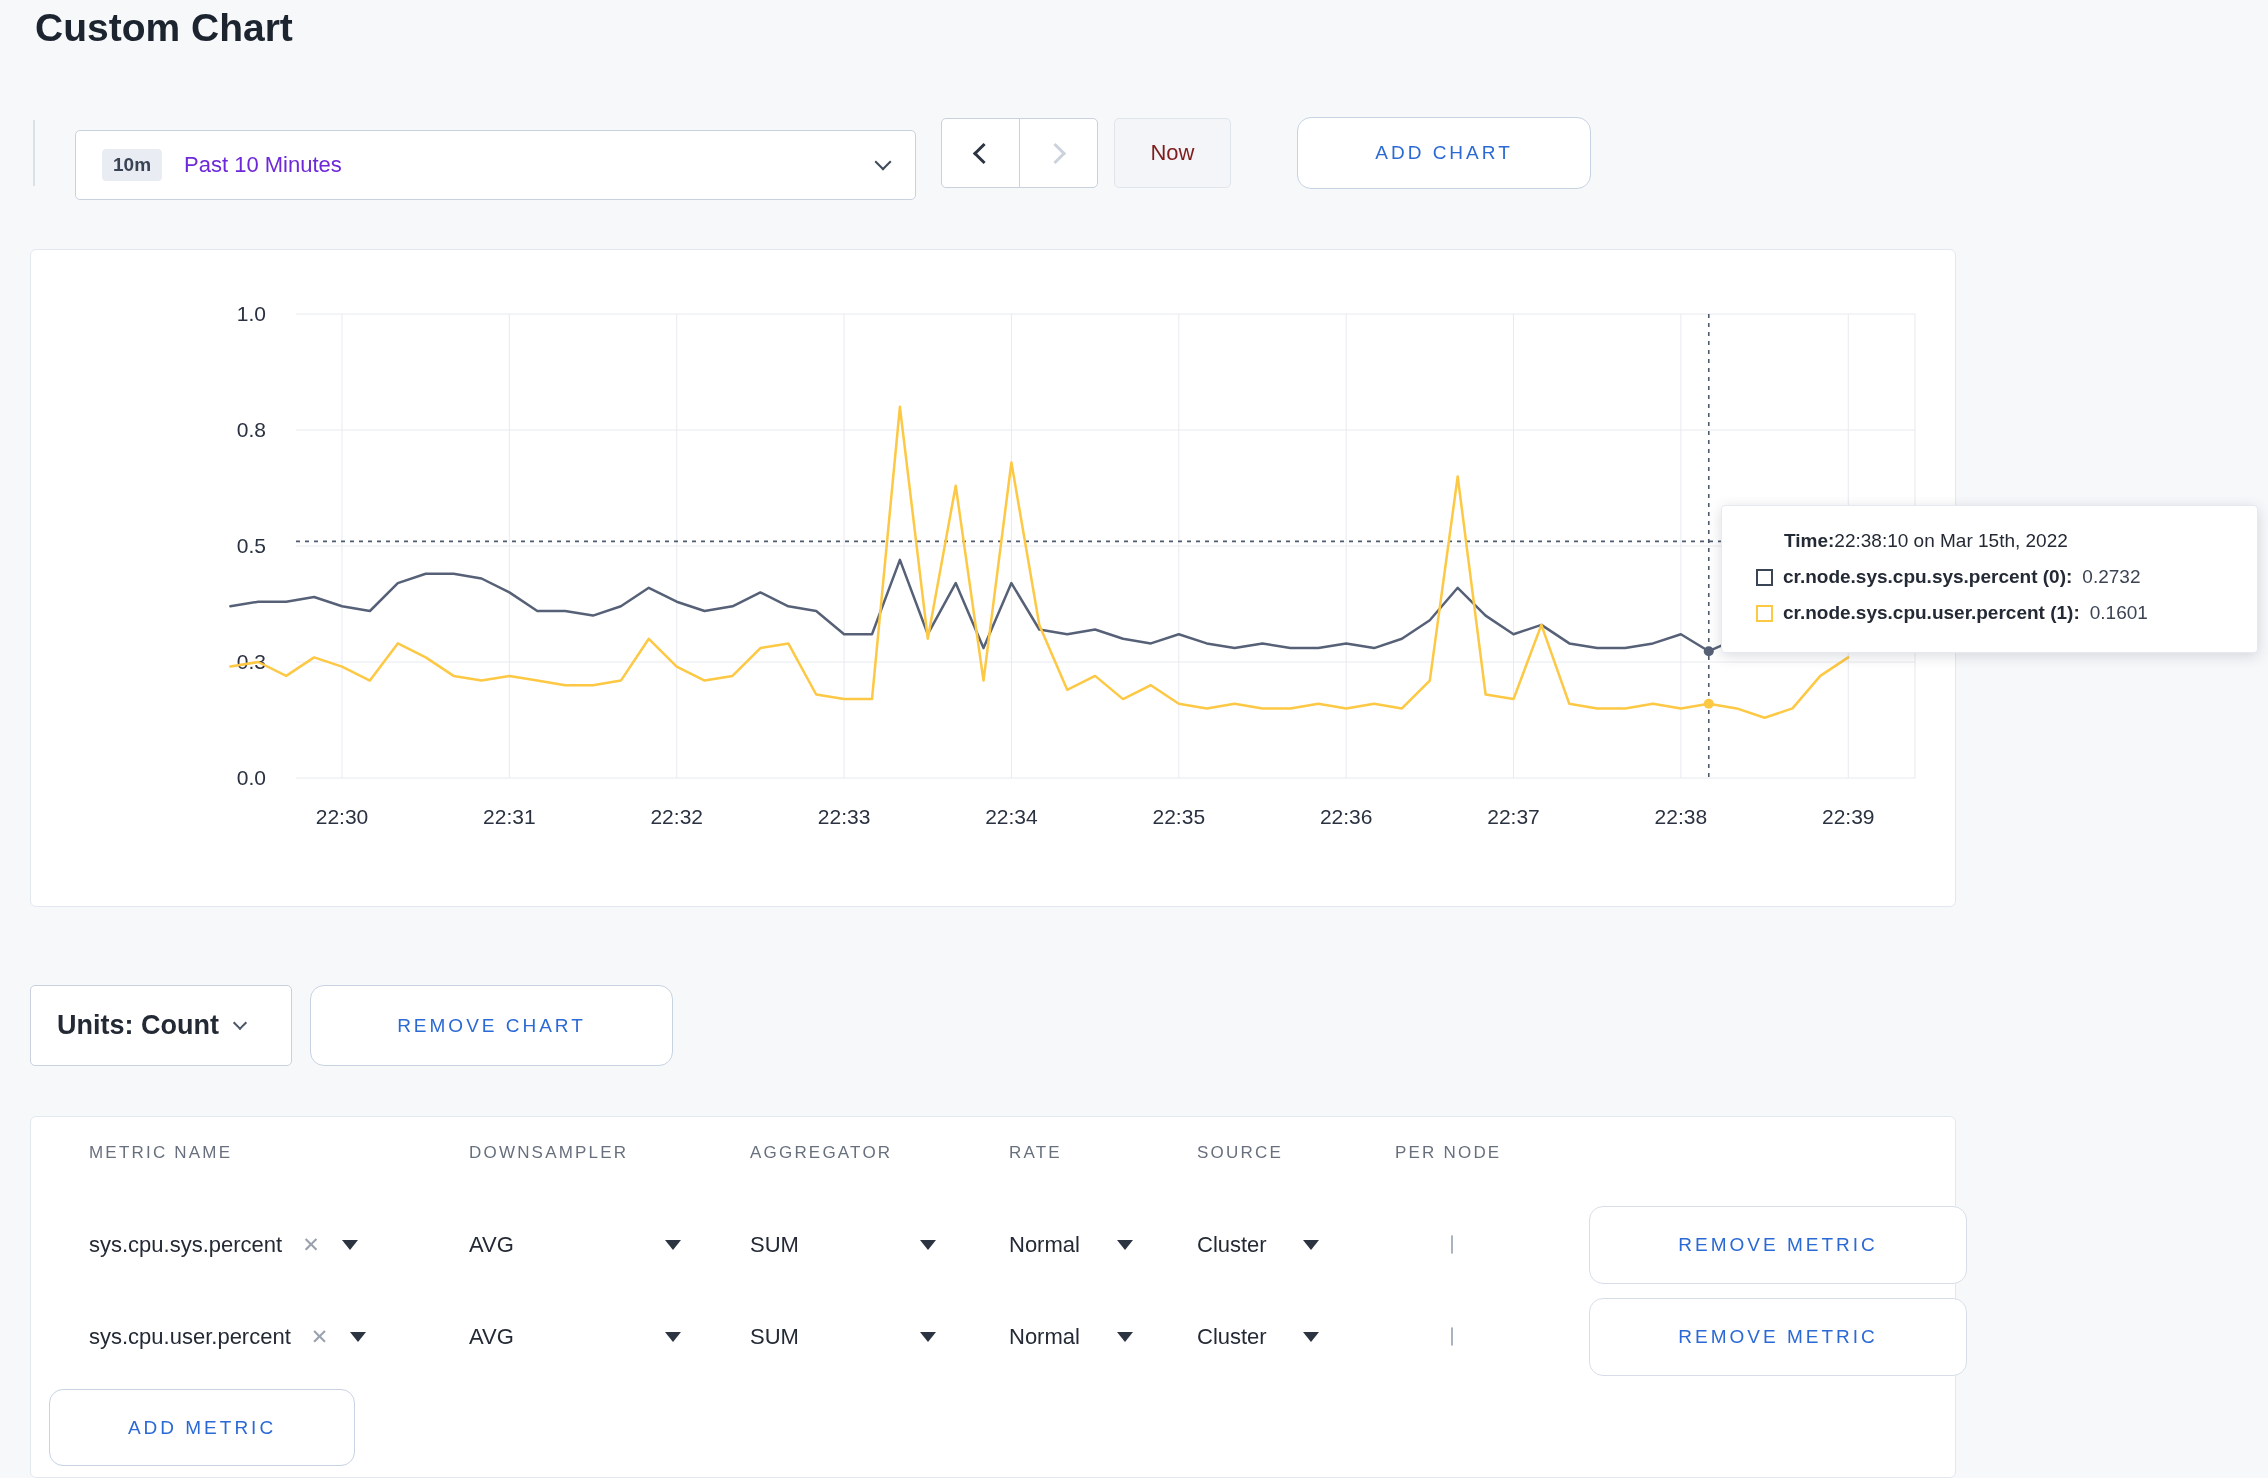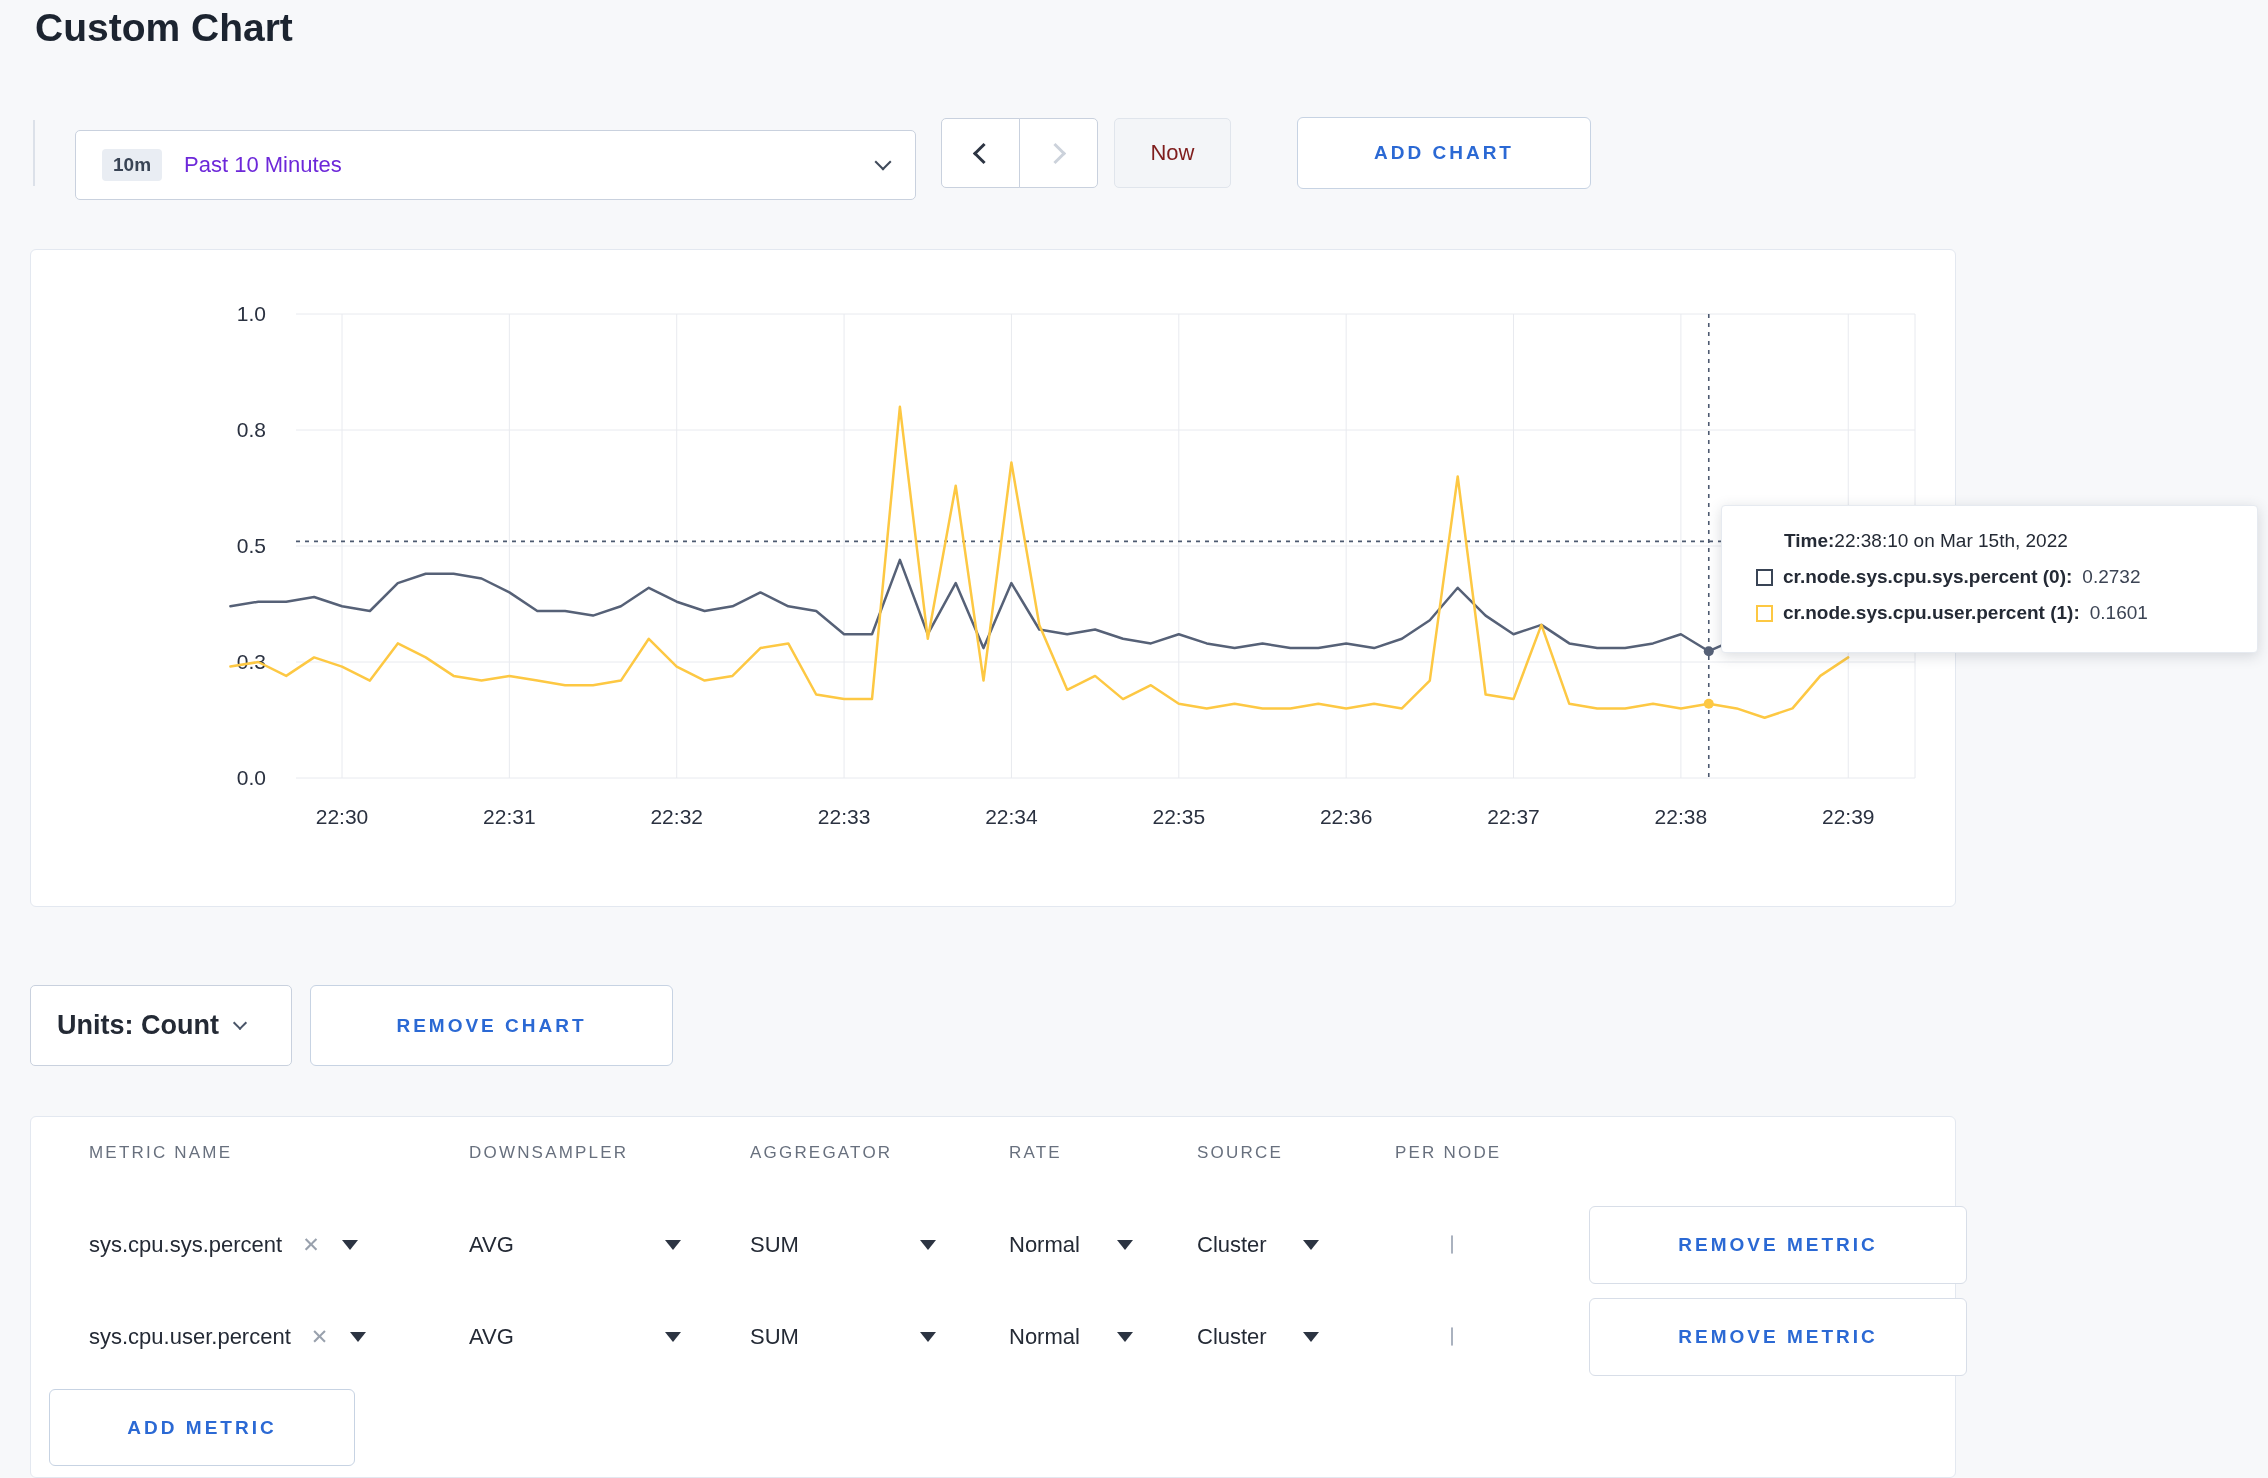--- a/index.html
+++ b/index.html
@@ -25,22 +25,22 @@
     align-items:center;justify-content:center;box-sizing:border-box;cursor:pointer;}
   .pager-btn.prev{border-radius:5px 0 0 5px;}
   .pager-btn.next{border-radius:0 5px 5px 0;margin-left:-1px;}
   .chev-left{display:inline-block;padding:6px;border:solid #2c3442;border-width:0 3px 3px 0;transform:rotate(135deg);margin-left:6px;}
   .chev-right{display:inline-block;padding:6px;border:solid #ccd2db;border-width:0 3px 3px 0;transform:rotate(-45deg);margin-right:6px;}
 
   .now-btn{position:absolute;left:1114px;top:118px;width:117px;height:70px;background:#f3f5f8;
     border:1px solid #e0e5ec;border-radius:5px;color:#7f1d1d;font-size:22px;display:flex;
     align-items:center;justify-content:center;box-sizing:border-box;cursor:default;}
 
-  .btn-blue{background:#fff;border:1px solid #c7d3e3;border-radius:6px;color:#2b69d4;
-    font-size:19px;font-weight:700;letter-spacing:3px;display:flex;align-items:center;
+  .btn-blue{background:#fff;border:1px solid #c7d3e3;border-radius:14px;color:#2b69d4;
+    font-size:19px;font-weight:400;letter-spacing:3px;display:flex;align-items:center;
     justify-content:center;box-sizing:border-box;cursor:pointer;text-align:center;}
   .add-chart-btn{position:absolute;left:1297px;top:117px;width:294px;height:72px;}
 
   
   .chart-panel{position:absolute;left:30px;top:249px;width:1926px;height:658px;background:#fff;
     border:1px solid #e3e8f0;border-radius:6px;box-sizing:border-box;}
   .chart-panel svg{display:block;}
   .grid{stroke:#e8eaef;stroke-width:1;}
   .dash{stroke:#4d5a70;stroke-width:1.6;stroke-dasharray:4 5;}
   .ylab,.xlab{fill:#2a3140;font-size:21px;}

